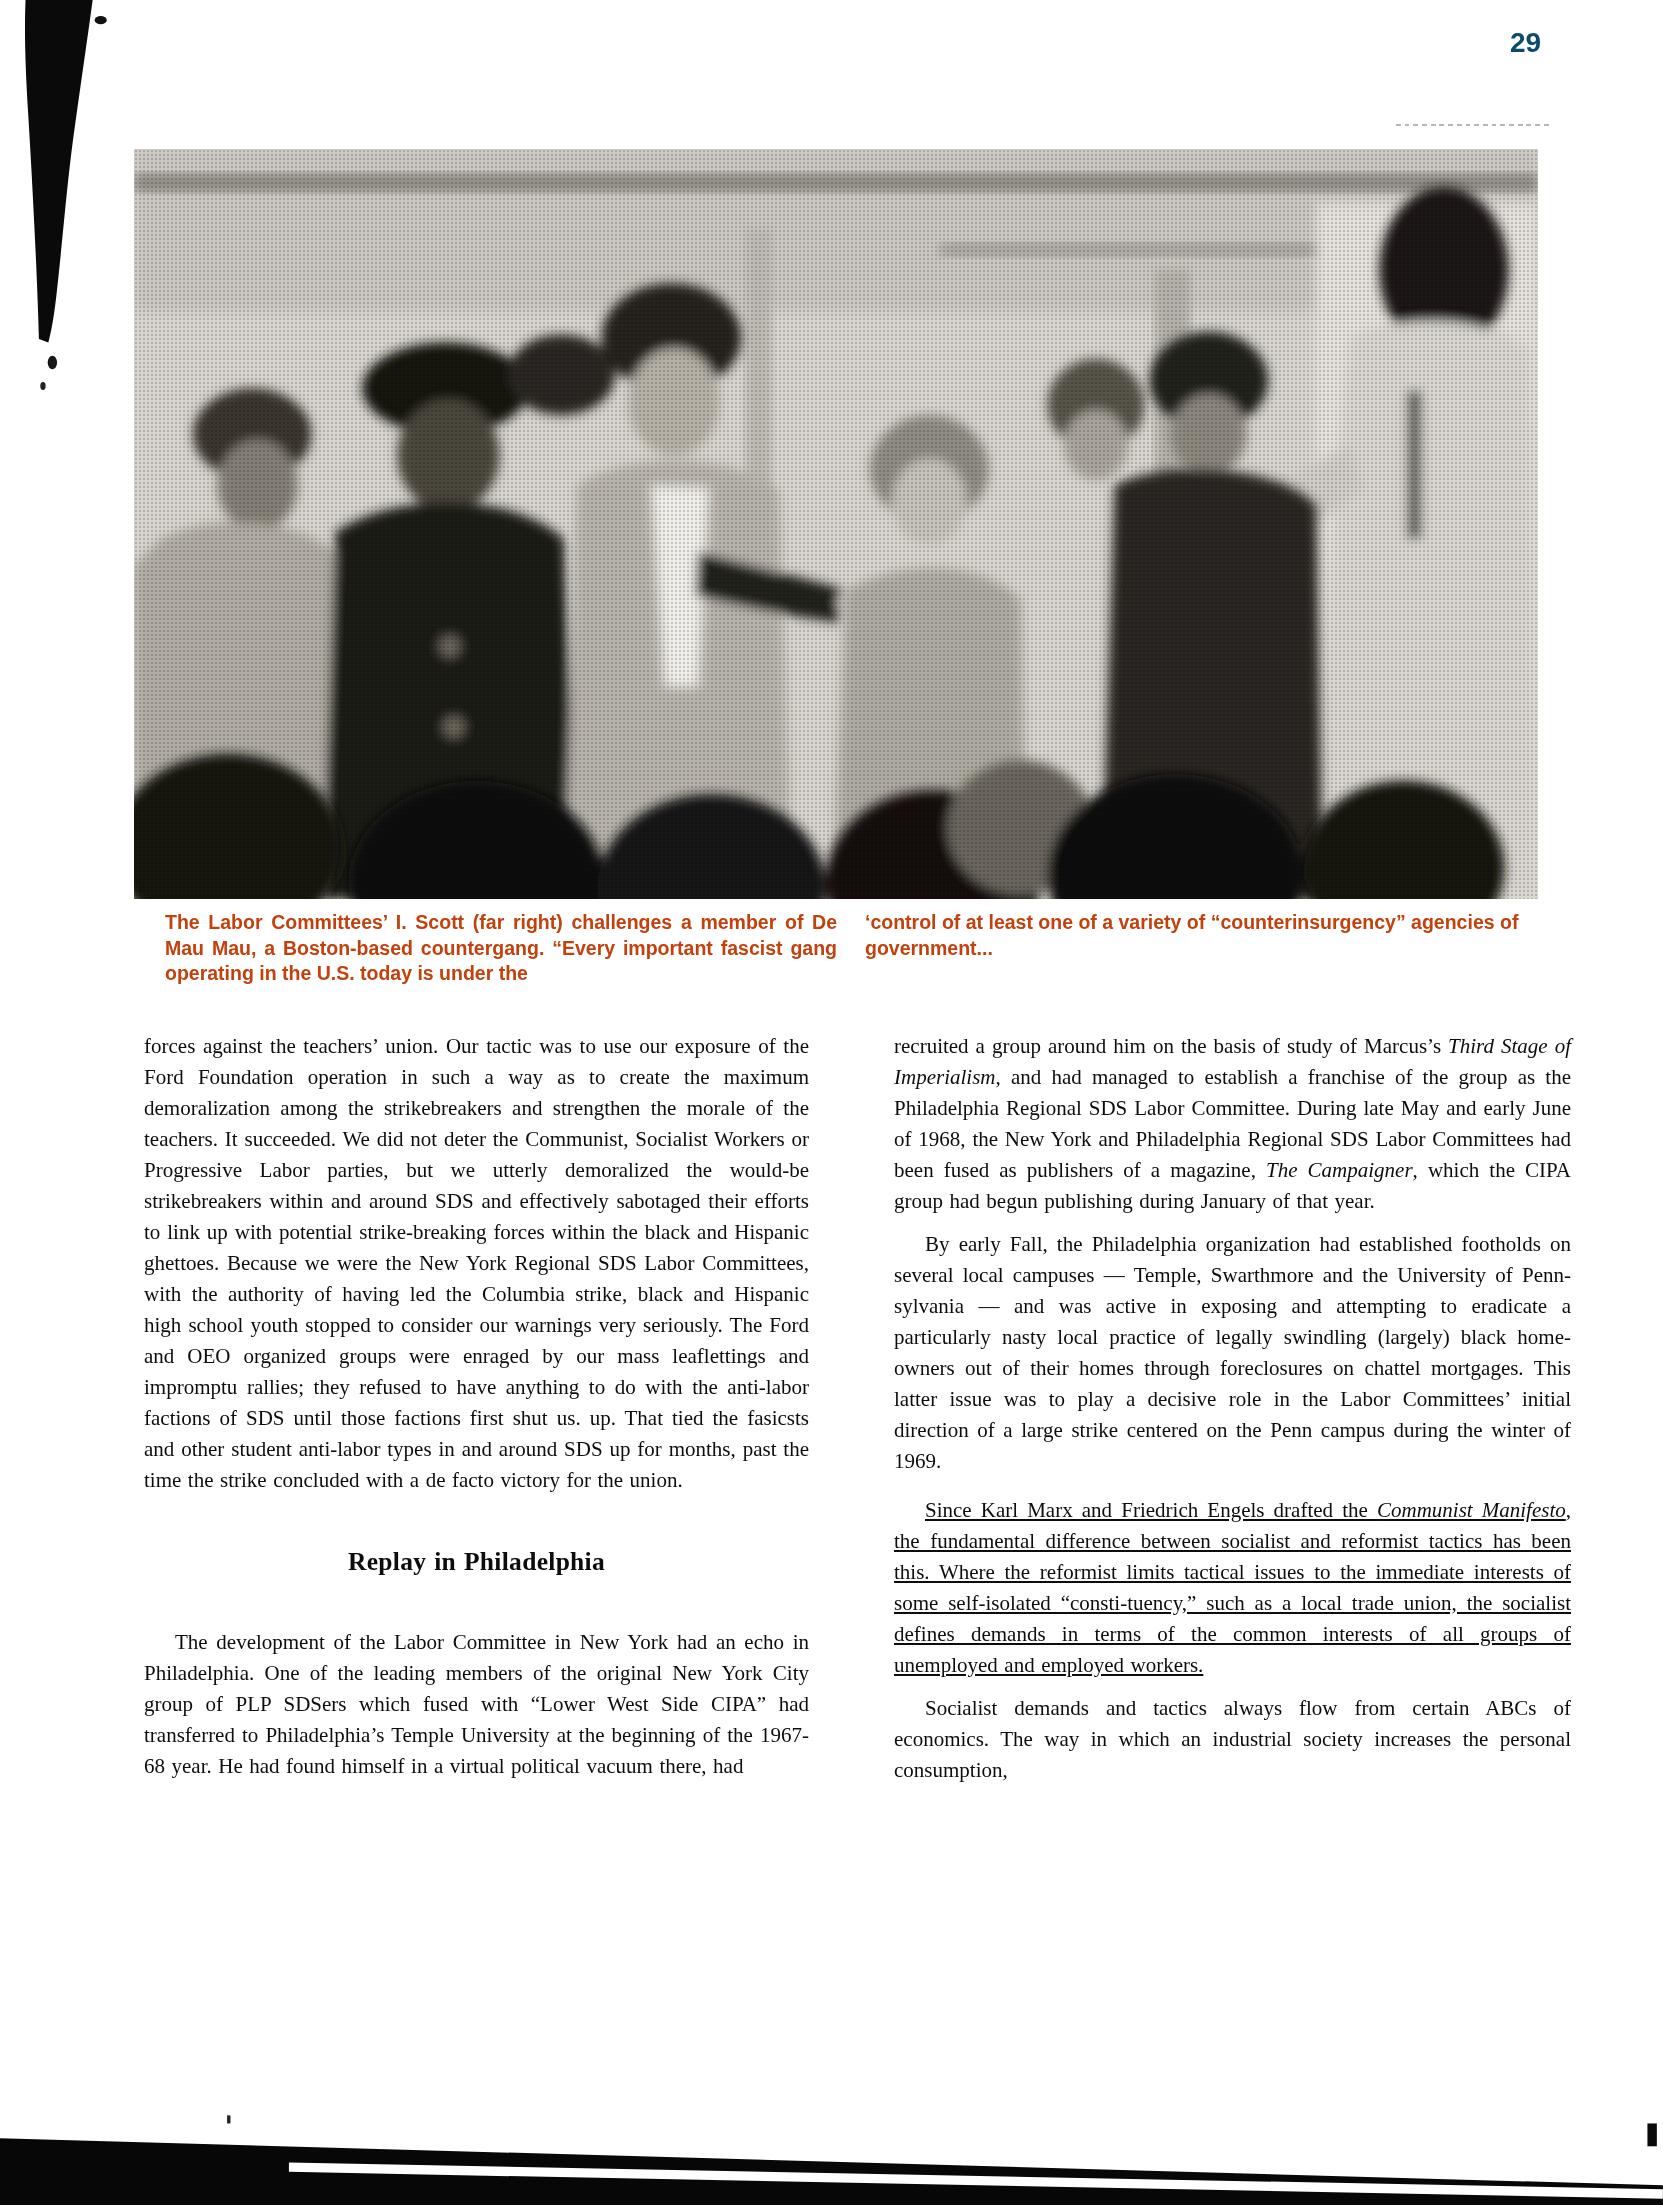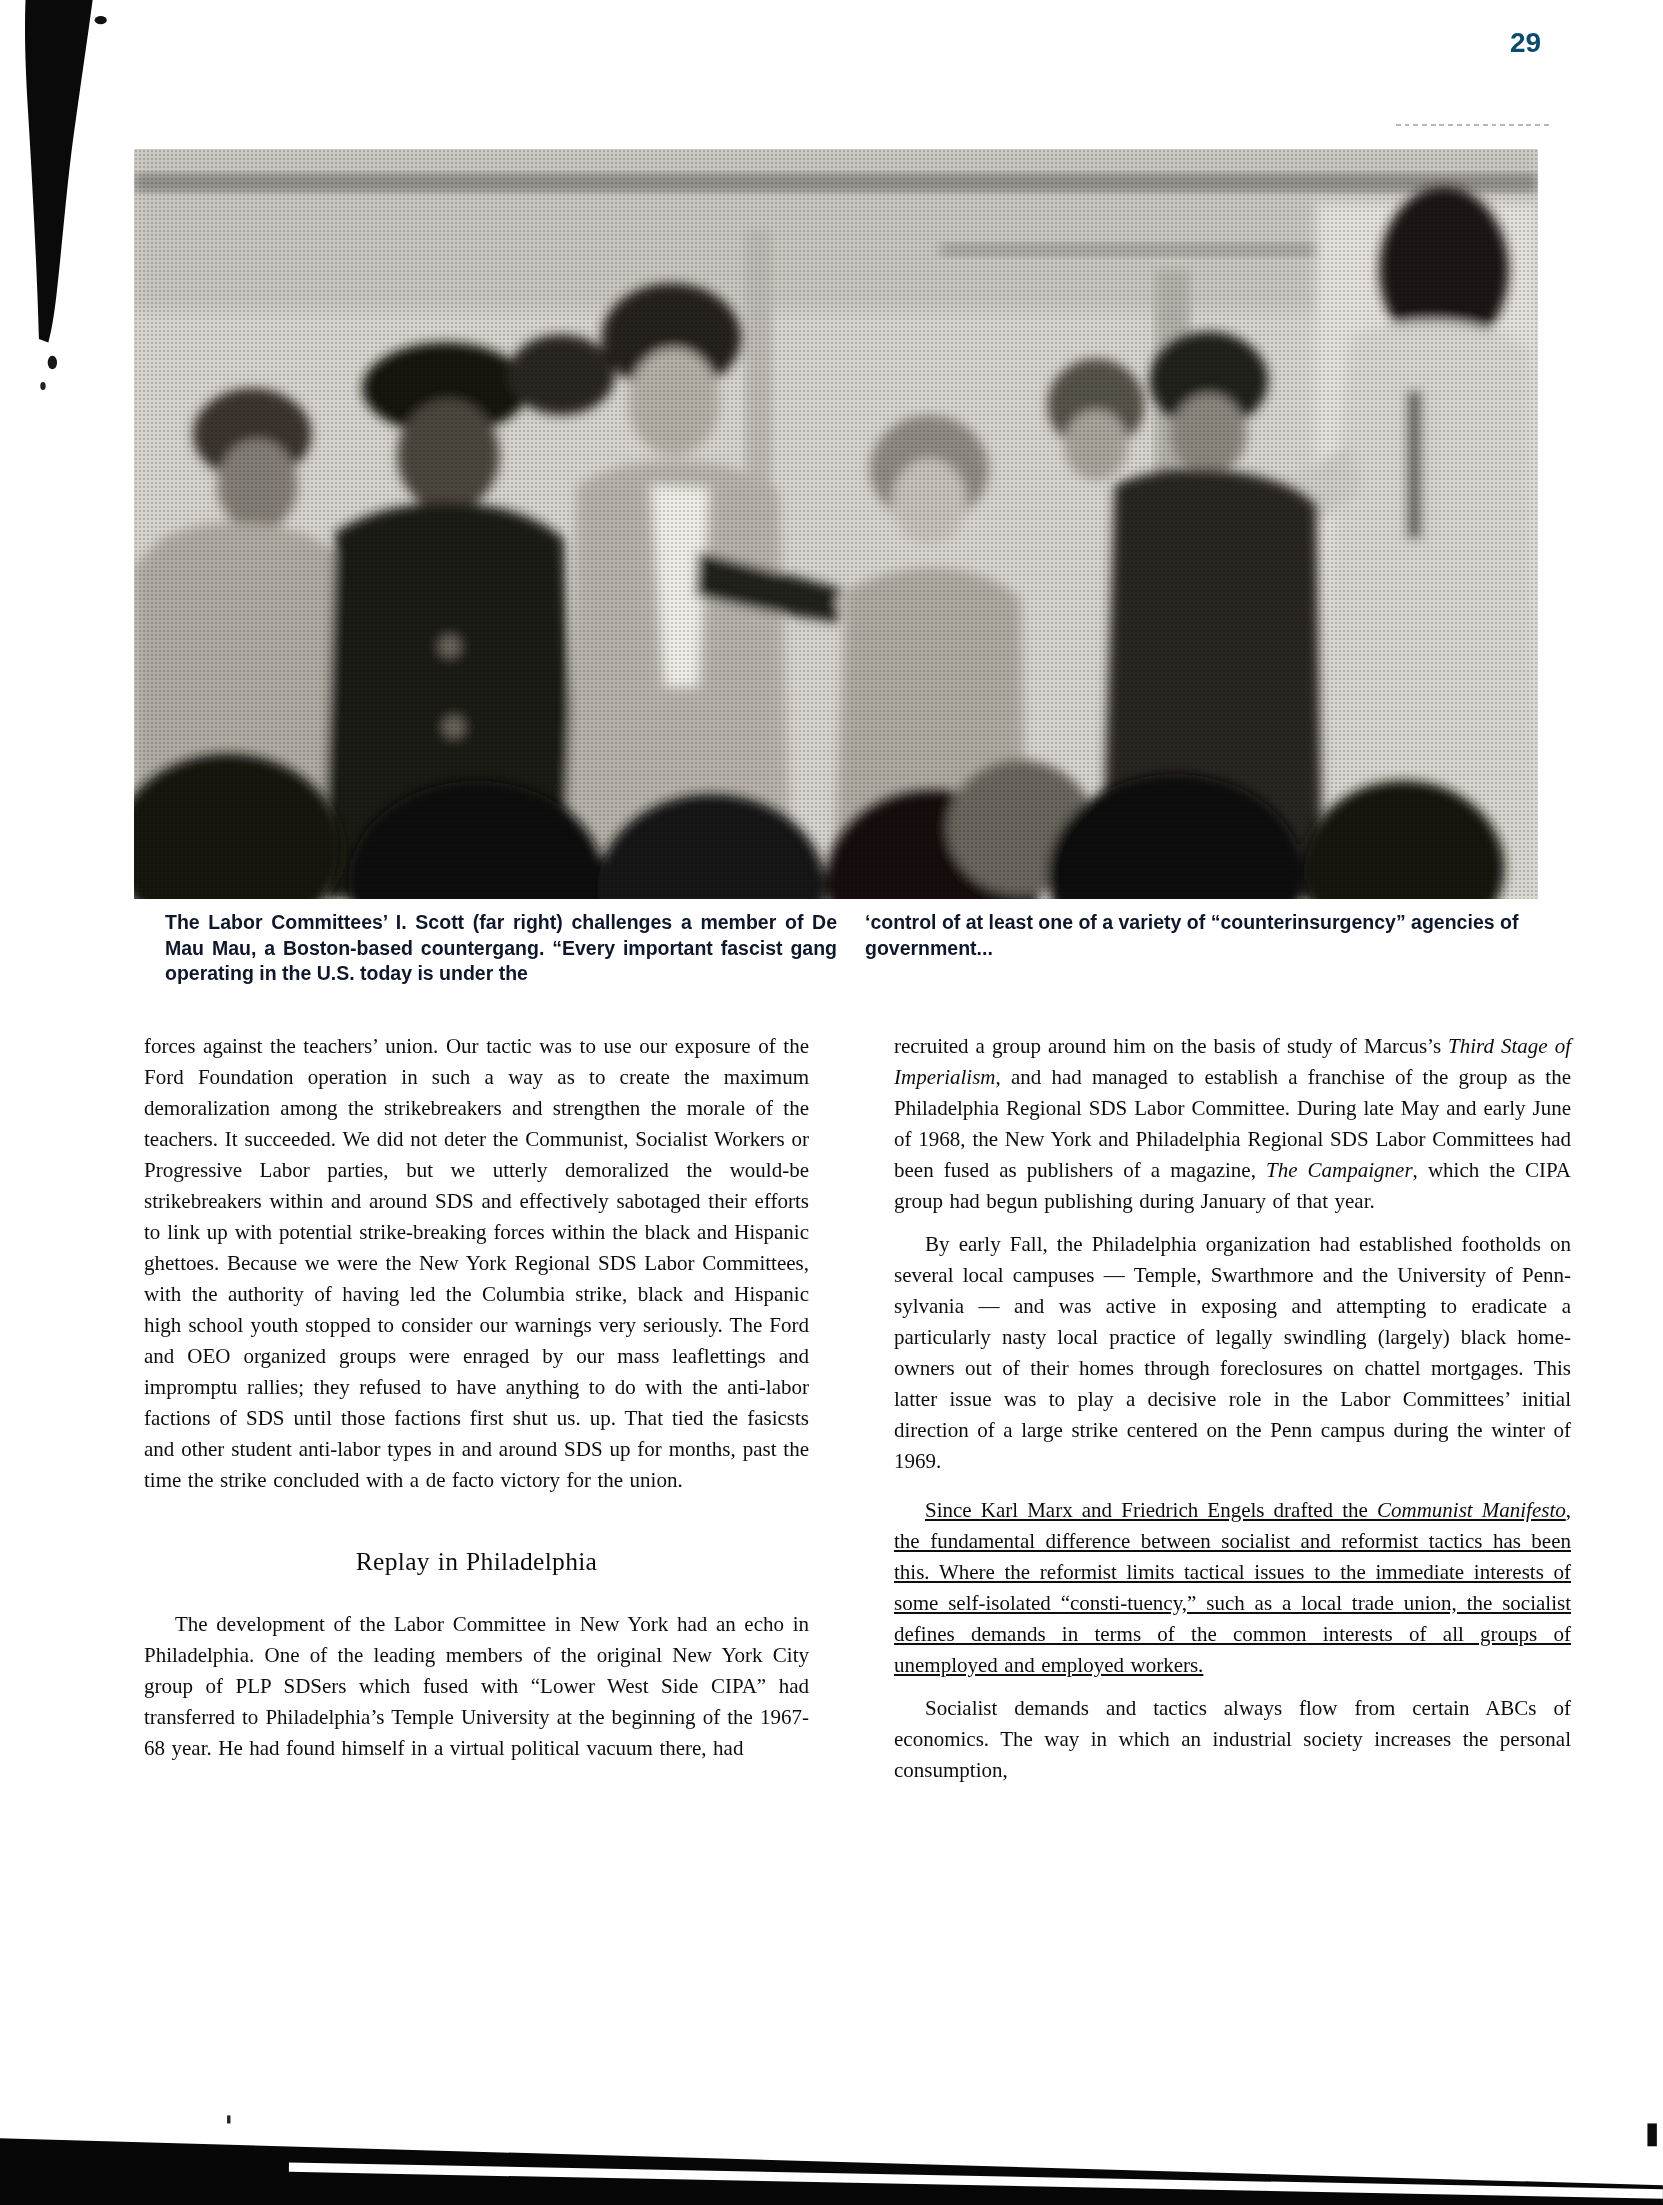--- a/index.html
+++ b/index.html
@@ -26,39 +26,39 @@
     position:absolute;inset:0;
     background-image:radial-gradient(#0000002e 0.7px,transparent 0.9px);
     background-size:4px 4px;
     pointer-events:none;
   }
   
   .caption{
     position:absolute;top:910px;
     font-family:"Liberation Sans",sans-serif;
     font-weight:bold;font-size:19.5px;line-height:25.5px;
-    text-align:justify;color:#0f172a;
+    text-align:justify;color:#c2410c;
   }
   .caption.left{left:165px;width:672px;}
   .caption.right{left:865px;width:664px;text-align:left;}
   
   .col{
     position:absolute;top:1019px;
     font-size:21px;line-height:31px;
     text-align:justify;
     word-spacing:0.06em;
   }
   .col.left{left:132px;width:689px;}
   .col.right{left:882px;width:701px;}
   .col p{margin:12px;}
   .col p.indent{text-indent:31px;}
   .col p.gap-before{margin-top:17.5px;text-decoration:underline;}
   .section-heading{
-    text-align:center;font-weight:normal;font-size:25.5px;
-    margin:50px 0 32px 0;letter-spacing:0.3px;
+    text-align:center;font-weight:bold;font-size:25.5px;
+    margin:50px 0 50px 0;letter-spacing:0.3px;
   }
   
   .smudge-topleft{position:absolute;left:0;top:0;width:141px;height:417px;}
   .band-bottom{position:absolute;left:0;top:2110px;width:1663px;height:95px;}
   .speck-line{
     position:absolute;left:1396px;top:124px;width:156px;height:2px;
     background:repeating-linear-gradient(90deg,#b9b7b2 0 4.7px,transparent 4.7px 8.7px);
   }
 </style>
 </head>

